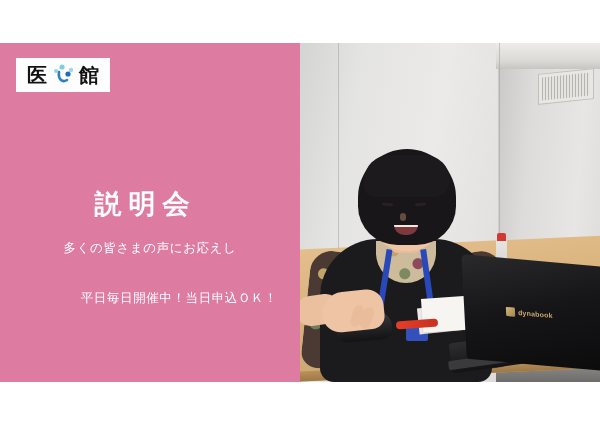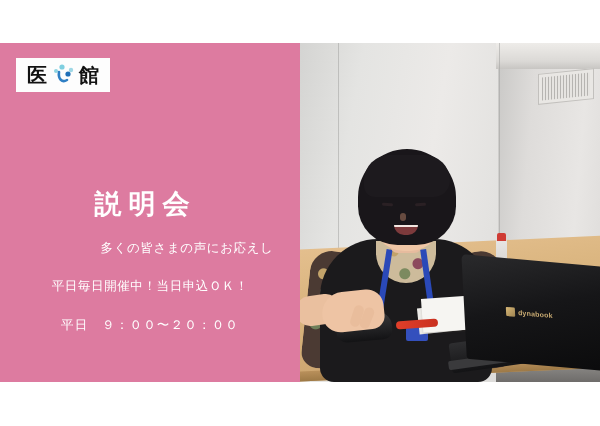--- a/index.html
+++ b/index.html
@@ -111,22 +111,22 @@
     width: 300px;
     text-align: center;
     color: #ffffff;
     font-family: "Liberation Sans", "DejaVu Sans", sans-serif;
     font-size: 12.5px;
     font-weight: 400;
     letter-spacing: 0.6px;
     line-height: 1;
     white-space: nowrap;
   }
-  #sub-line-0 { top: 186px; padding-left: 37px; }
-  #sub-line-1 { top: 224px; }
+  #sub-line-0 { top: 186px; }
+  #sub-line-1 { top: 236px; margin-left: 29px; }
   #sub-line-2 { top: 263px; letter-spacing: 1.2px; }
   #sub-line-3 { top: 302px; }
 
   
   #photo-panel {
     position: absolute;
     left: 300px;
     top: 0px;
     width: 300px;
     height: 339px;
@@ -554,21 +554,20 @@
             <circle cx="18" cy="11" r="2.6" fill="#1f6fb8"></circle>
           </svg>
         </span>
         <span class="logo-kanji">館</span>
       </div>
 
       <h2 id="headline-setsumeikai">説明会</h2>
 
       <p class="sub-line" id="sub-line-0">多くの皆さまの声にお応えし</p>
       <p class="sub-line" id="sub-line-1">平日毎日開催中！当日申込ＯＫ！</p>
-      <p class="sub-line" id="sub-line-2">平日　９：００〜２０：００</p>
 
     </section>
 
     <section id="photo-panel">
 
       <div class="wall"></div>
       <div id="wall-corner"></div>
       <div id="ceiling-band"></div>
       <div class="wall-seam" id="wall-seam-a"></div>
       <div class="wall-seam" id="wall-seam-b"></div>

